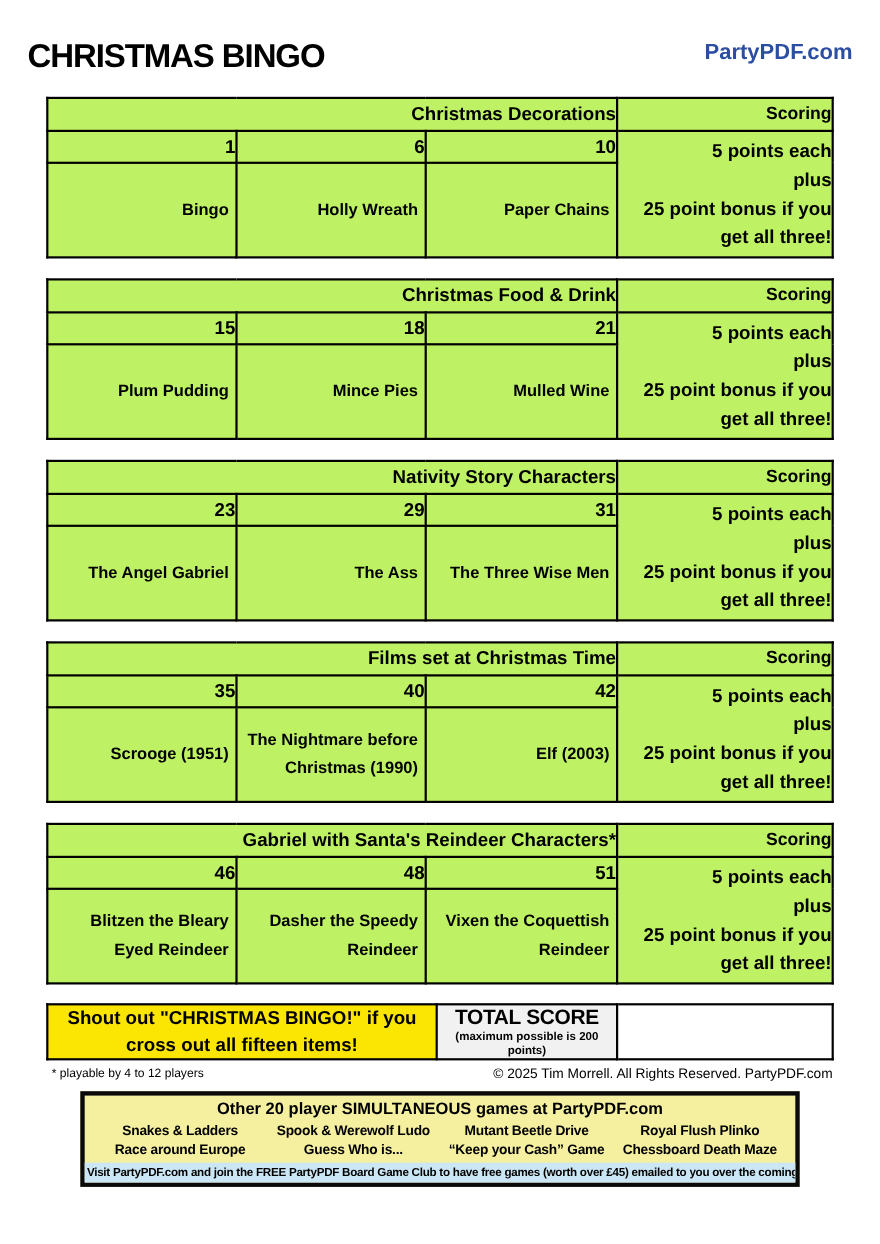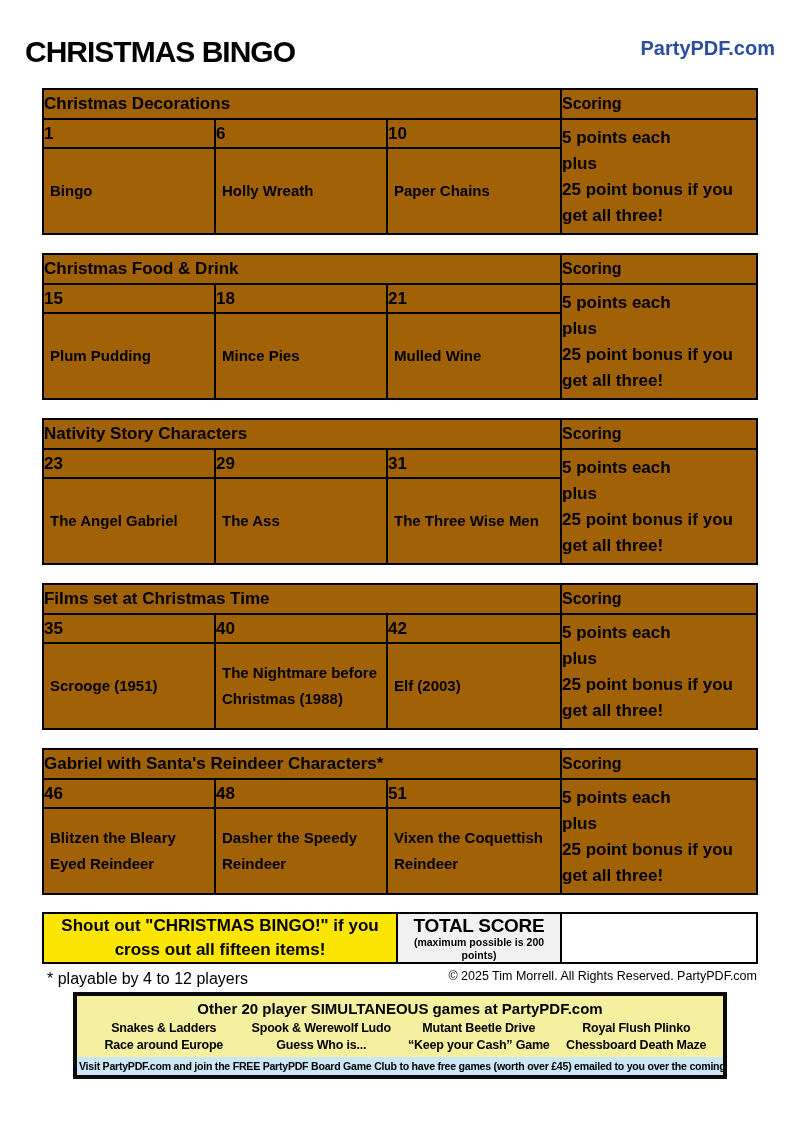--- a/index.html
+++ b/index.html
@@ -20,22 +20,22 @@
   }
   .brand {
     font-size: 20px; font-weight: bold; color: #2B4EA2; line-height: 24px; margin-top: 2px;
   }
   table.bingo {
     width: 714px; margin: 18px auto 0; border-collapse: collapse; table-layout: fixed;
     border: 1px solid #000;
   }
   table.bingo:first-of-type { margin-top: 16px; }
   table.bingo td {
-    border: 2px solid #000; background: #a16207;
-    font-weight: bold; text-align: left; padding: 0; vertical-align: middle;
+    border: 2px solid #000; background: #bef264;
+    font-weight: bold; text-align: right; padding: 0; vertical-align: middle;
   }
   td.cat {
     text-align: left; padding-left: 9px; font-size: 17px; height: 30px;
   }
   td.score-head { font-size: 16px; }
   tr.row-num td { height: 29px; font-size: 17px; }
   tr.row-item td { height: 86px; font-size: 15px; line-height: 26px; padding: 0 6px; }
   td.score-cell { font-size: 14px; padding: 0 4px; }
   td.score-cell .sline { line-height: 26px; }
 
@@ -50,21 +50,21 @@
   td.shout { background: #FBE503; font-size: 17px; line-height: 24px; }
   td.total { background: #F1F1F1; }
   td.total .tlabel { font-size: 19px; line-height: 21px; letter-spacing: -0.3px; }
   td.total .tnote  { font-size: 10.5px; line-height: 13px; }
   td.score-box { background: #ffffff; }
 
   .footer {
     position: relative; width: 714px; margin: 5px auto 0; height: 15px;
     font-weight: normal;
   }
-  .f-left   { position: absolute; left: 4px;  top: 1px; font-size: 16px; }
+  .f-left   { position: absolute; left: 4px;  top: 1px; font-size: 11px; }
   .f-center { position: absolute; left: 0;    top: 1px; width: 520px; text-align: center; font-size: 11px; }
   .f-right  { position: absolute; right: 0;   top: 0;   font-size: 12.5px; }
 
   .promo {
     width: 654px; margin: 8px auto 0;
     border: 4px solid #0a0a0a; background: #F5F0A0; text-align: center;
   }
   .promo-title { font-size: 15px; font-weight: bold; padding: 4px 0 2px; }
   .promo-grid {
     display: grid; grid-template-columns: repeat(4, 1fr);
@@ -195,21 +195,21 @@
     <td>42</td>
     <td class="score-cell" rowspan="2">
       <div class="sline">5 points each</div>
       <div class="sline">plus</div>
       <div class="sline">25 point bonus if you</div>
       <div class="sline">get all three!</div>
     </td>
   </tr>
   <tr class="row-item">
     <td>Scrooge (1951)</td>
-    <td>The Nightmare before Christmas (1988)</td>
+    <td>The Nightmare before Christmas (1990)</td>
     <td>Elf (2003)</td>
   </tr>
 </tbody>
   </table>
 
 <table class="bingo">
   <colgroup>
       <col style="width:172px">
       <col style="width:172px">
       <col style="width:174px">

